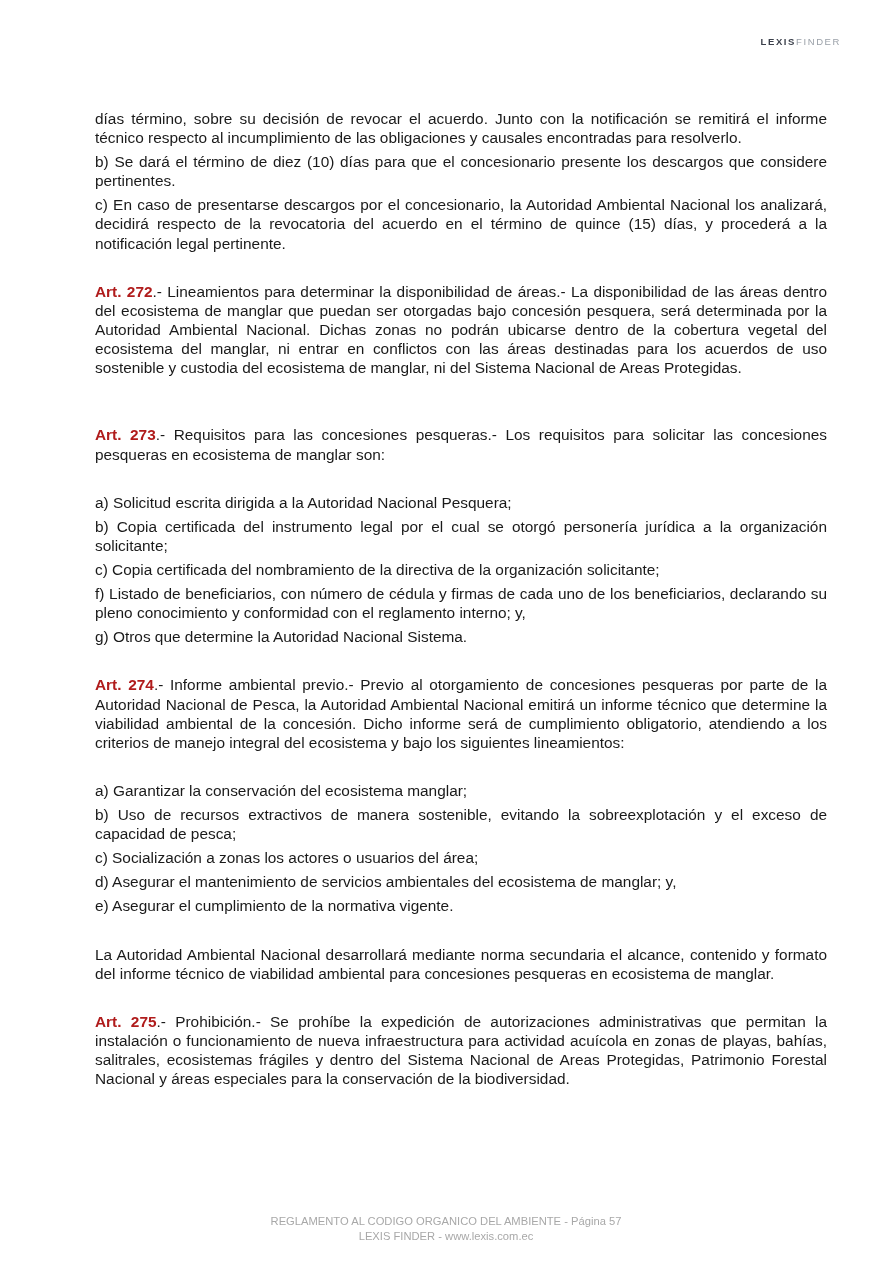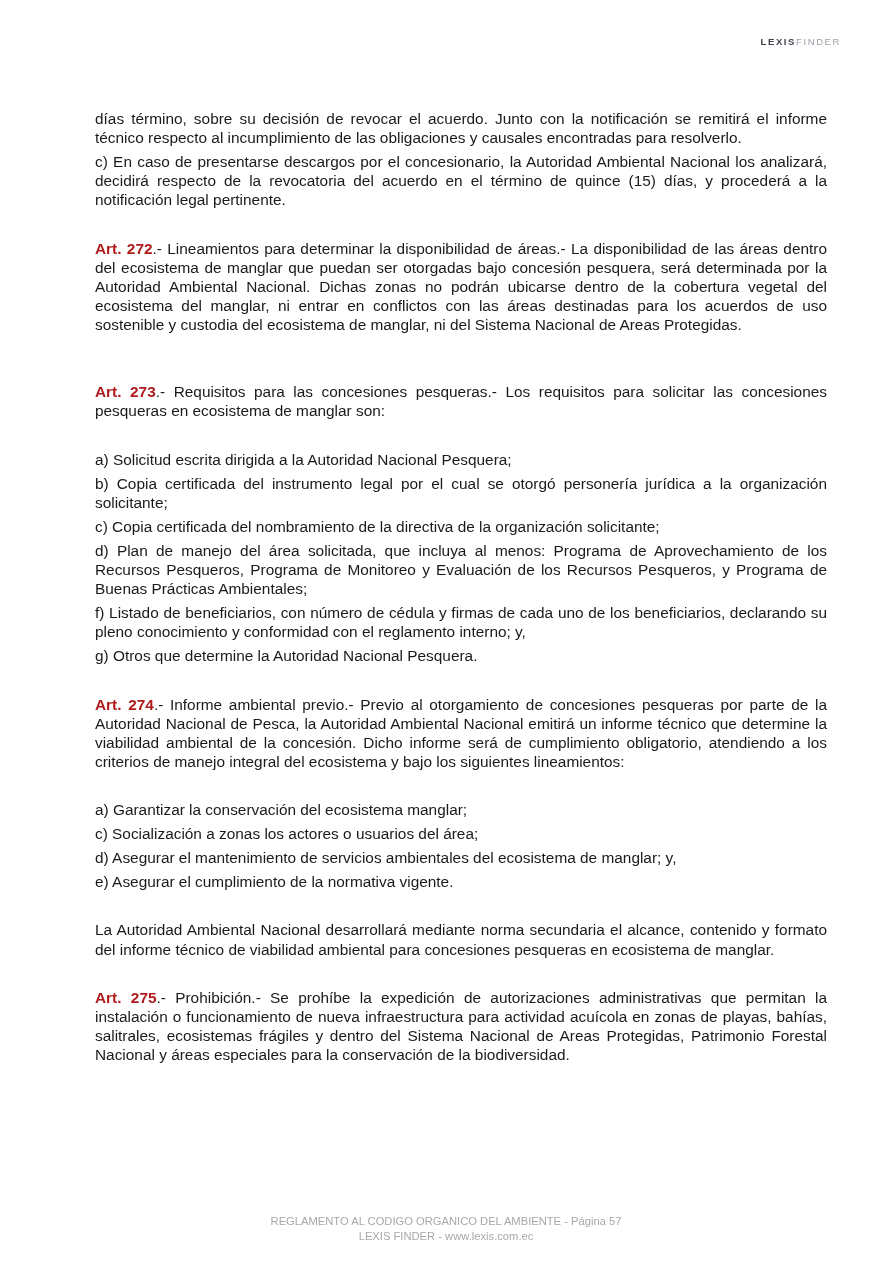--- a/index.html
+++ b/index.html
@@ -18,40 +18,41 @@
   </style>
 </head>
 <body>
 
 <div class="brand">
   <span class="b1">LEXIS</span><span class="b2">FINDER</span>
 </div>
 
 <div class="content">
   <p>días término, sobre su decisión de revocar el acuerdo. Junto con la notificación se remitirá el informe técnico respecto al incumplimiento de las obligaciones y causales encontradas para resolverlo.</p>
+  <p>b) Se dará el término de diez (10) días para que el concesionario presente los descargos que considere pertinentes.</p>
   <p>c) En caso de presentarse descargos por el concesionario, la Autoridad Ambiental Nacional los analizará, decidirá respecto de la revocatoria del acuerdo en el término de quince (15) días, y procederá a la notificación legal pertinente.</p>
   <div class="gap"></div>
 
   <p><span class="art">Art. 272</span><span>.- Lineamientos para determinar la disponibilidad de áreas.- La disponibilidad de las áreas dentro del ecosistema de manglar que puedan ser otorgadas bajo concesión pesquera, será determinada por la Autoridad Ambiental Nacional. Dichas zonas no podrán ubicarse dentro de la cobertura vegetal del ecosistema del manglar, ni entrar en conflictos con las áreas destinadas para los acuerdos de uso sostenible y custodia del ecosistema de manglar, ni del Sistema Nacional de Areas Protegidas.</span></p>
   <div class="gap"></div>
   <div class="gap"></div>
 
   <p><span class="art">Art. 273</span><span>.- Requisitos para las concesiones pesqueras.- Los requisitos para solicitar las concesiones pesqueras en ecosistema de manglar son:</span></p>
   <div class="gap"></div>
   <p>a) Solicitud escrita dirigida a la Autoridad Nacional Pesquera;</p>
   <p>b) Copia certificada del instrumento legal por el cual se otorgó personería jurídica a la organización solicitante;</p>
   <p>c) Copia certificada del nombramiento de la directiva de la organización solicitante;</p>
-  <p>d) Plan de manejo del área solicitada, que incluya al menos: Programa de Aprovechamiento de los Recursos Pesqueros, Programa de Monitoreo y Evaluación de los Recursos Pesqueros, y Programa de Buenas Prácticas Ambientales;</p>
   <p>f) Listado de beneficiarios, con número de cédula y firmas de cada uno de los beneficiarios, declarando su pleno conocimiento y conformidad con el reglamento interno; y,</p>
-  <p>g) Otros que determine la Autoridad Nacional Pesquera.</p>
+  <p>g) Otros que determine la Autoridad Nacional Sistema.</p>
   <div class="gap"></div>
 
   <p><span class="art">Art. 274</span><span>.- Informe ambiental previo.- Previo al otorgamiento de concesiones pesqueras por parte de la Autoridad Nacional de Pesca, la Autoridad Ambiental Nacional emitirá un informe técnico que determine la viabilidad ambiental de la concesión. Dicho informe será de cumplimiento obligatorio, atendiendo a los criterios de manejo integral del ecosistema y bajo los siguientes lineamientos:</span></p>
   <div class="gap"></div>
   <p>a) Garantizar la conservación del ecosistema manglar;</p>
+  <p>b) Uso de recursos extractivos de manera sostenible, evitando la sobreexplotación y el exceso de capacidad de pesca;</p>
   <p>c) Socialización a zonas los actores o usuarios del área;</p>
   <p>d) Asegurar el mantenimiento de servicios ambientales del ecosistema de manglar; y,</p>
   <p>e) Asegurar el cumplimiento de la normativa vigente.</p>
   <div class="gap"></div>
   <p>La Autoridad Ambiental Nacional desarrollará mediante norma secundaria el alcance, contenido y formato del informe técnico de viabilidad ambiental para concesiones pesqueras en ecosistema de manglar.</p>
   <div class="gap"></div>
 
   <p><span class="art">Art. 275</span><span>.- Prohibición.- Se prohíbe la expedición de autorizaciones administrativas que permitan la instalación o funcionamiento de nueva infraestructura para actividad acuícola en zonas de playas, bahías, salitrales, ecosistemas frágiles y dentro del Sistema Nacional de Areas Protegidas, Patrimonio Forestal Nacional y áreas especiales para la conservación de la biodiversidad.</span></p>
 </div>
 

